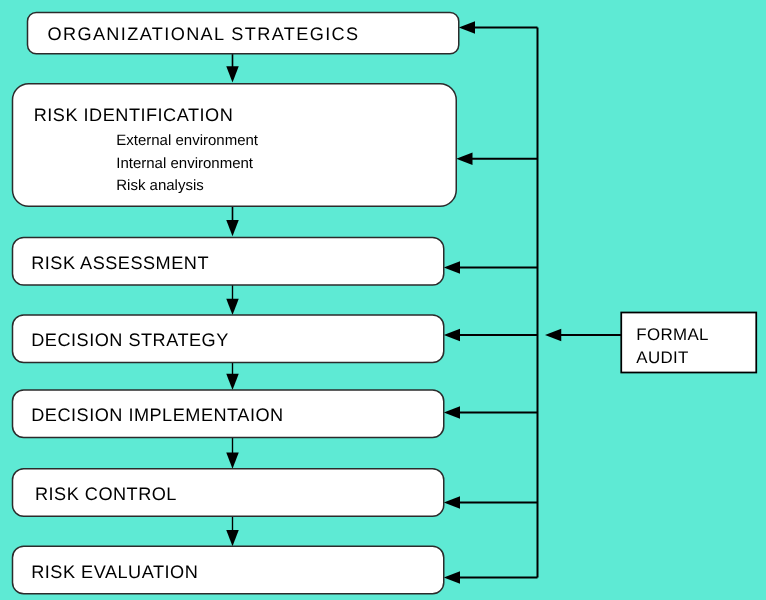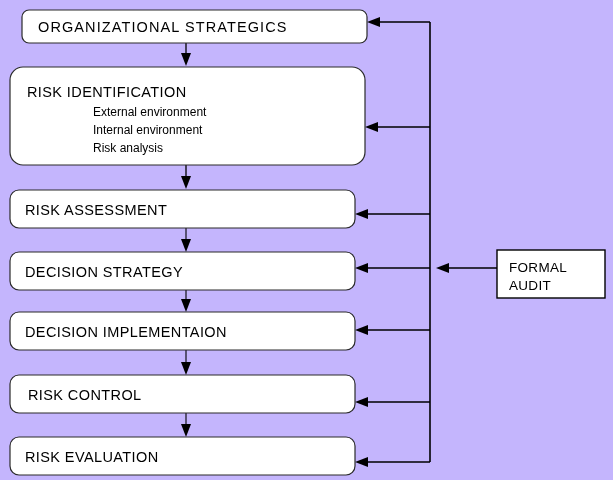--- a/index.html
+++ b/index.html
@@ -10,21 +10,21 @@
   body {
     width: 613px;
     height: 480px;
     overflow: hidden;
     font-family: "Liberation Sans", sans-serif;
   }
   #diagram-root {
     position: relative;
     width: 613px;
     height: 480px;
-    background: #c4b5fd;
+    background: #5eead4;
   }
   svg.flow {
     position: absolute;
     top: 0;
     left: 0;
     width: 613px;
     height: 480px;
     display: block;
   }
   .box-shape {

